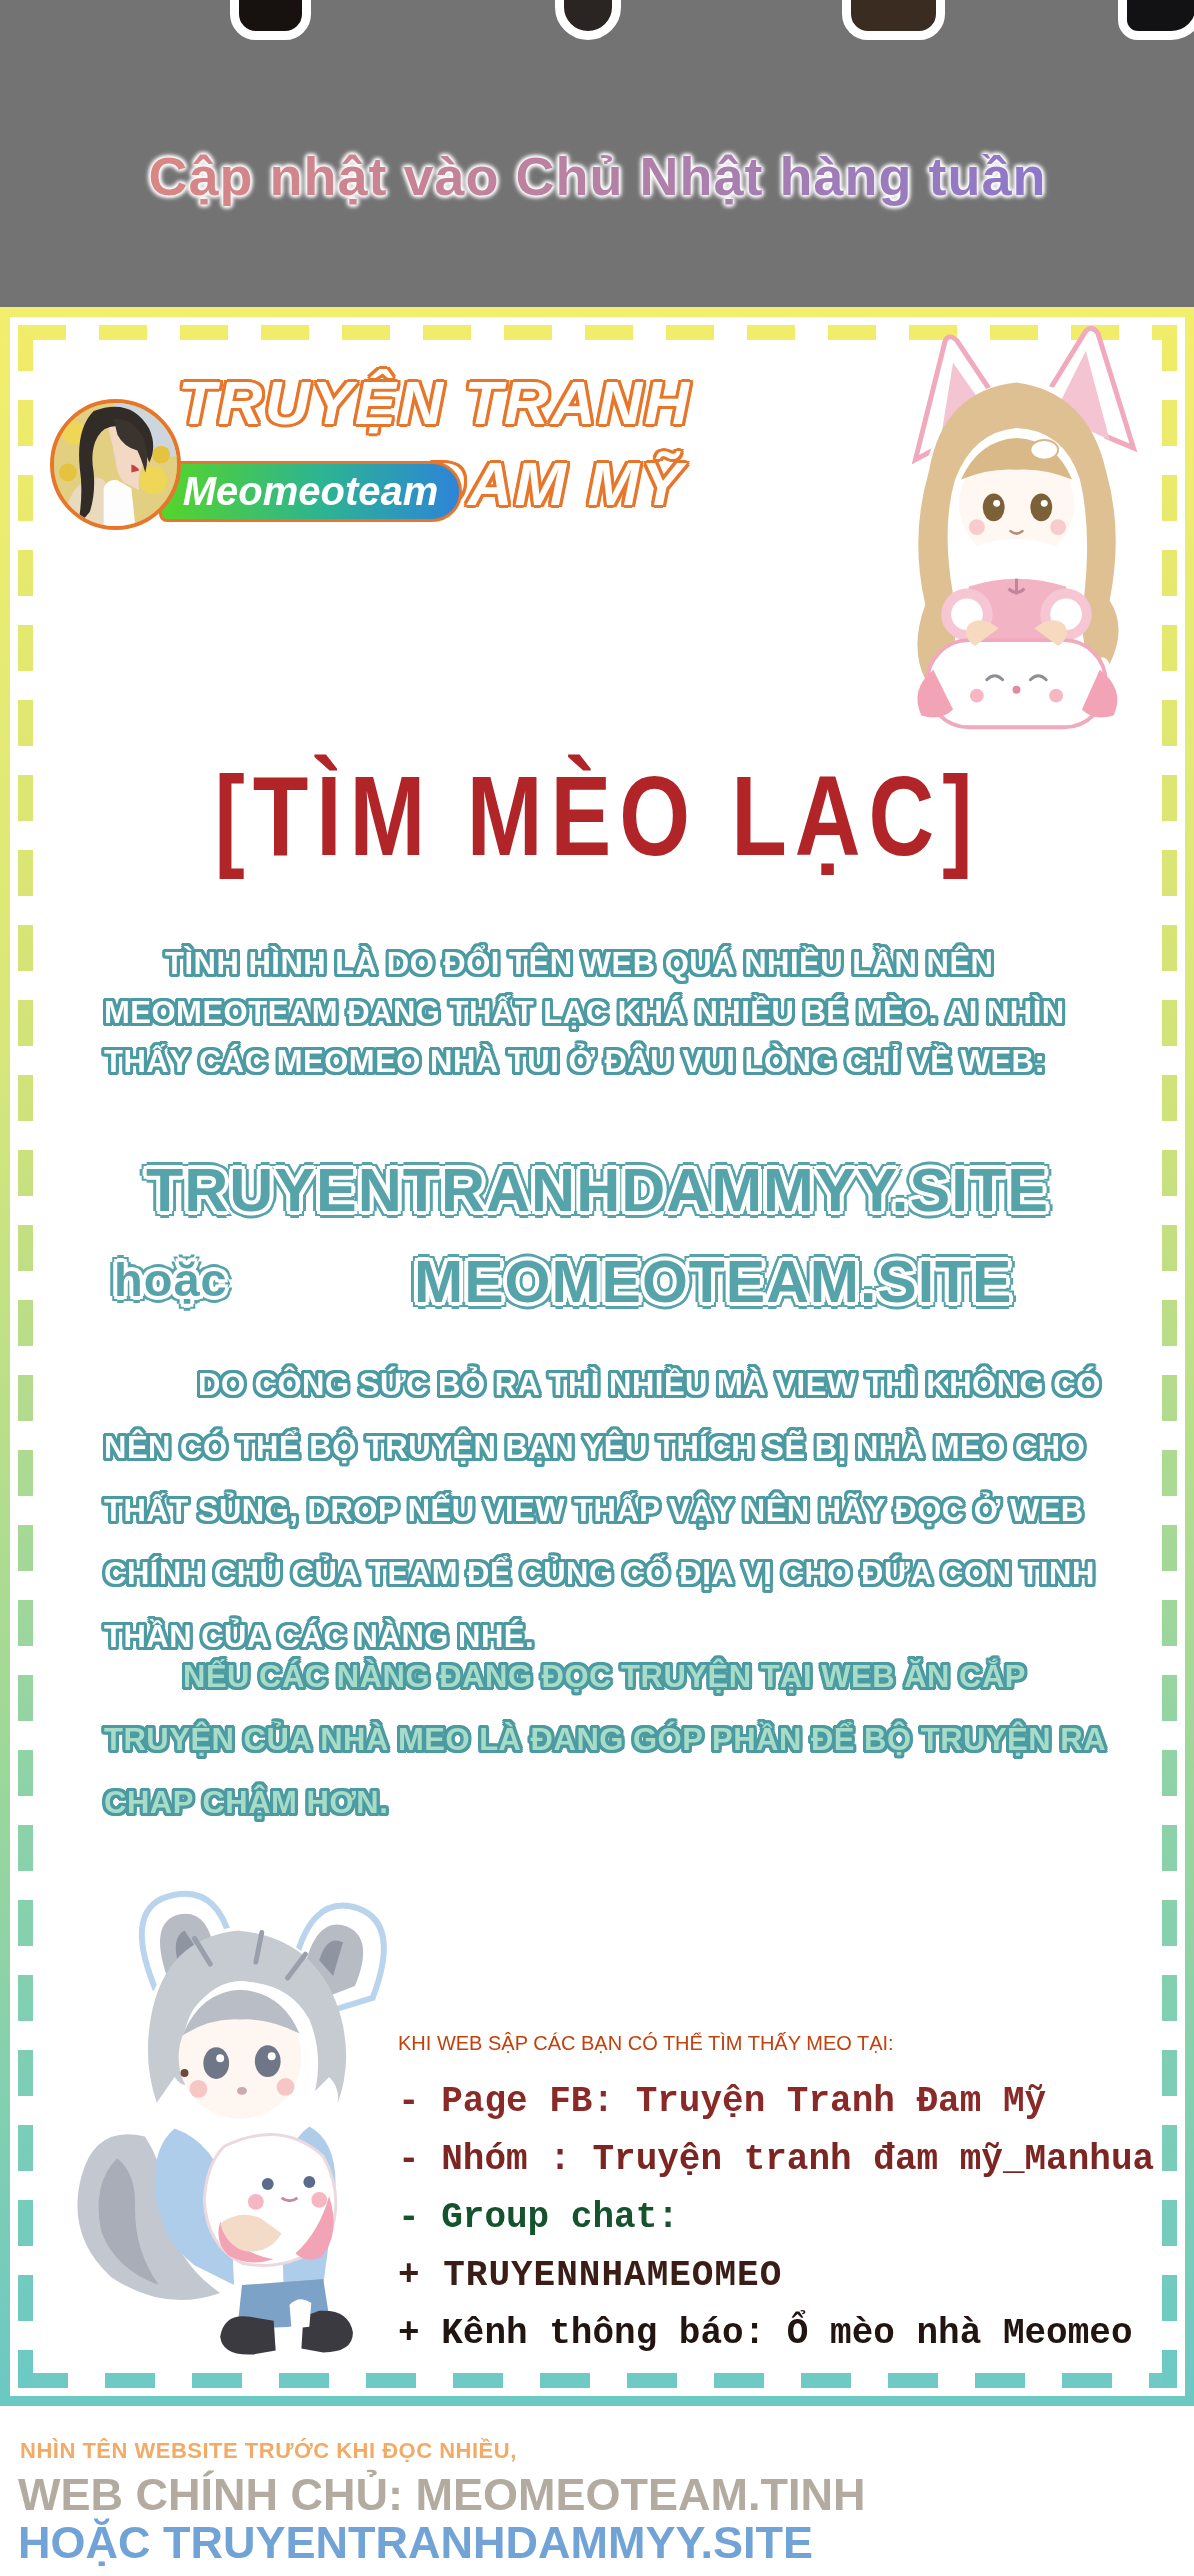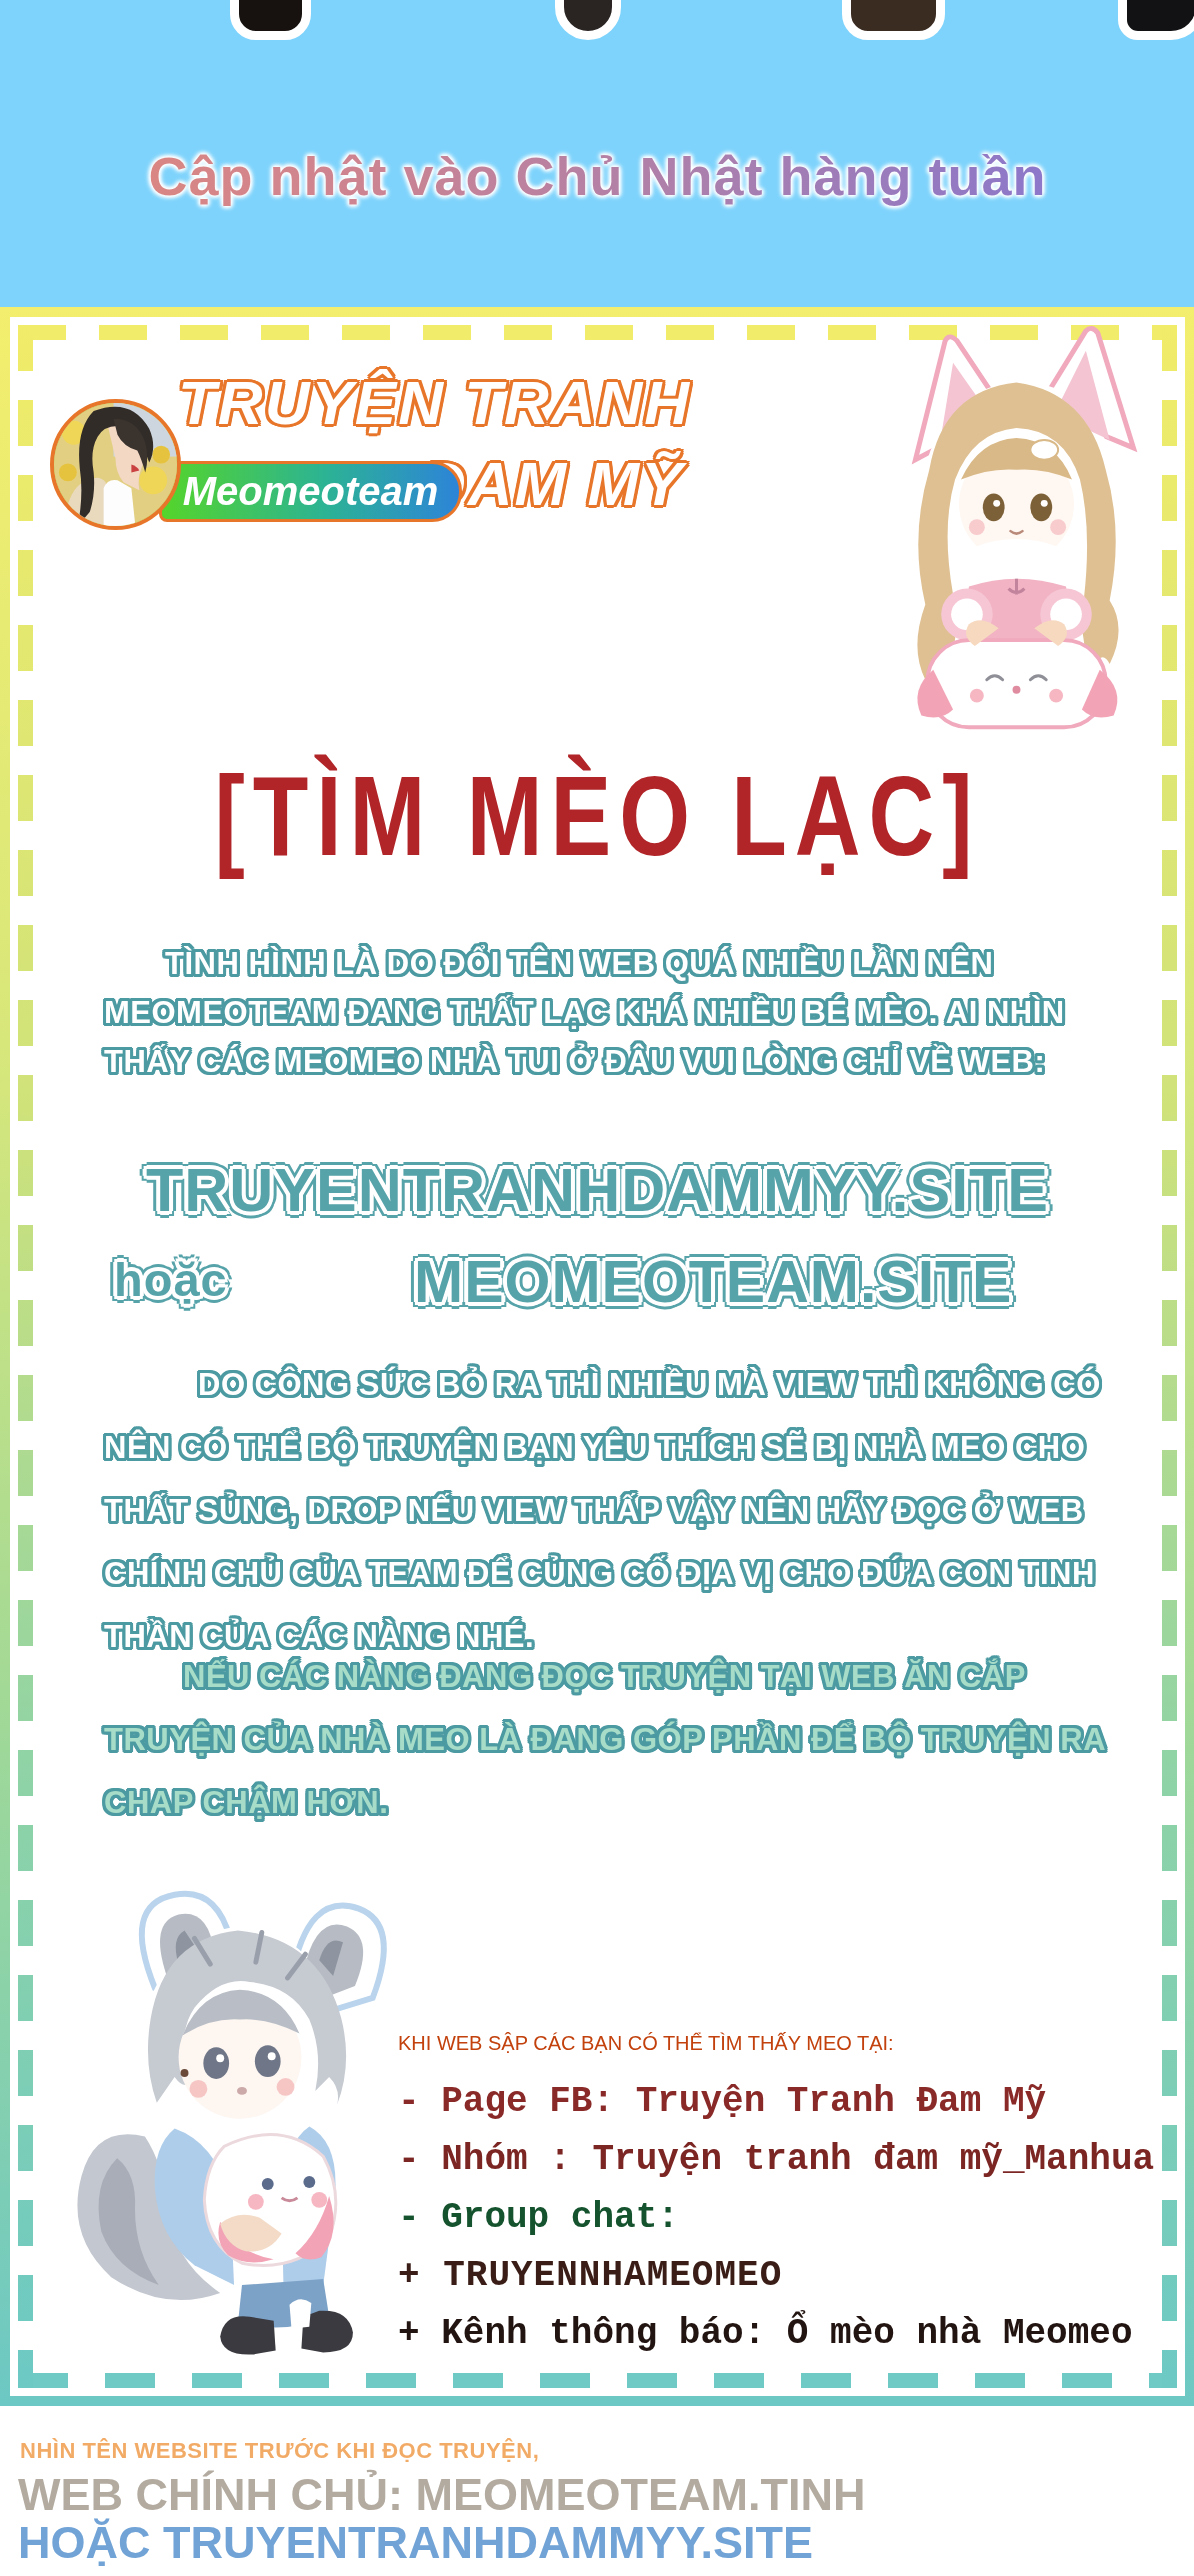--- a/index.html
+++ b/index.html
@@ -2,21 +2,21 @@
 <html><head>
 <meta charset="utf-8">
 <style>
   html,body{margin:0;padding:0;}
   body{
     width:1195px;height:2576px;position:relative;overflow:hidden;
     background:#ffffff;font-family:"Liberation Sans",sans-serif;
   }
 
   
-  .top-band{position:absolute;left:0;top:0;width:1195px;height:307px;background:#7dd3fc;overflow:hidden;}
+  .top-band{position:absolute;left:0;top:0;width:1195px;height:307px;background:#737373;overflow:hidden;}
   .cut-sticker{position:absolute;top:-26px;height:48px;border:9px solid #fff;border-radius:0 0 26px 26px;background:#17120f;}
   .cut-1{left:230px;width:63px;}
   .cut-2{left:555px;width:48px;border-radius:0 0 40px 40px;background:#2a2423;}
   .cut-3{left:842px;width:85px;background:#3b2c22;}
   .cut-4{left:1118px;width:69px;border-radius:0 0 34px 20px;background:#121214;}
   .schedule{
     position:absolute;left:0;top:145px;width:1195px;text-align:center;
     font-size:54px;font-weight:700;letter-spacing:1px;
     background:linear-gradient(90deg,#e2887b 0%,#cd8491 30%,#a97fae 60%,#7f74d6 100%);
     -webkit-background-clip:text;background-clip:text;color:transparent;
@@ -270,17 +270,17 @@
     <div class="contact-heading">KHI WEB SẬP CÁC BẠN CÓ THỂ TÌM THẤY MEO TẠI:</div>
     <div class="contact-item ci-0">- Page FB: Truyện Tranh Đam Mỹ</div>
     <div class="contact-item ci-1">- Nhóm : Truyện tranh đam mỹ_Manhua</div>
     <div class="contact-item ci-2">- Group chat:</div>
     <div class="contact-item ci-3">+ TRUYENNHAMEOMEO</div>
     <div class="contact-item ci-4">+ Kênh thông báo: Ổ mèo nhà Meomeo</div>
   </div>
 </div>
 
 <div class="footer">
-  <div class="foot-note first">NHÌN TÊN WEBSITE TRƯỚC KHI ĐỌC TRUYỆN,</div>
+  <div class="foot-note first">NHÌN TÊN WEBSITE TRƯỚC KHI ĐỌC NHIỀU,</div>
   <div class="foot-main">WEB CHÍNH CHỦ: MEOMEOTEAM.TINH</div>
   <div class="foot-alt">HOẶC TRUYENTRANHDAMMYY.SITE</div>
 </div>
 
 
 </body></html>

